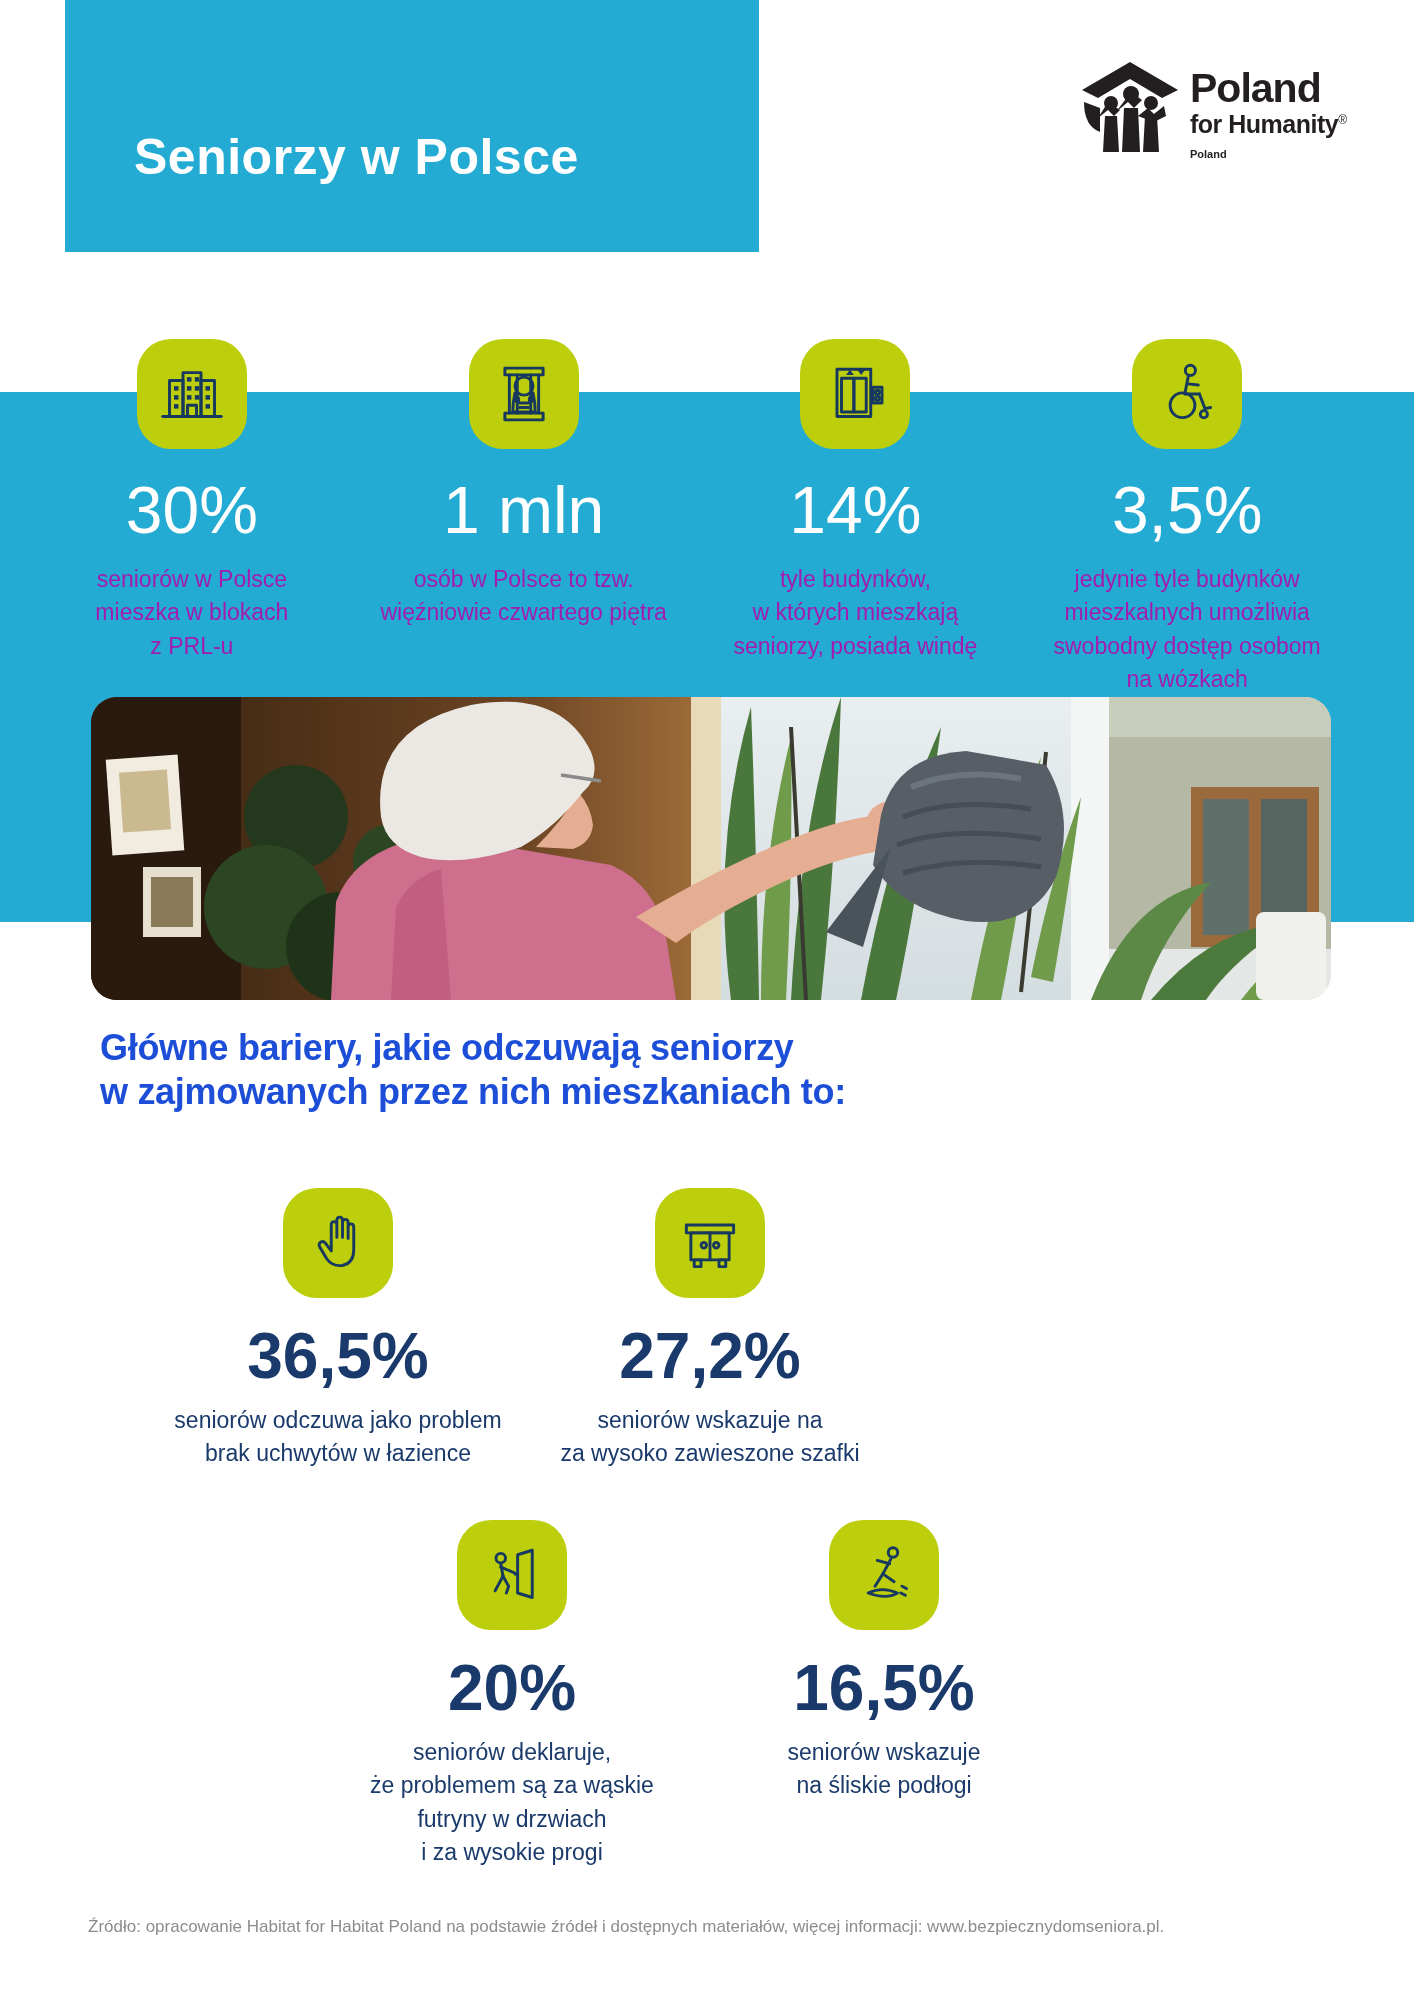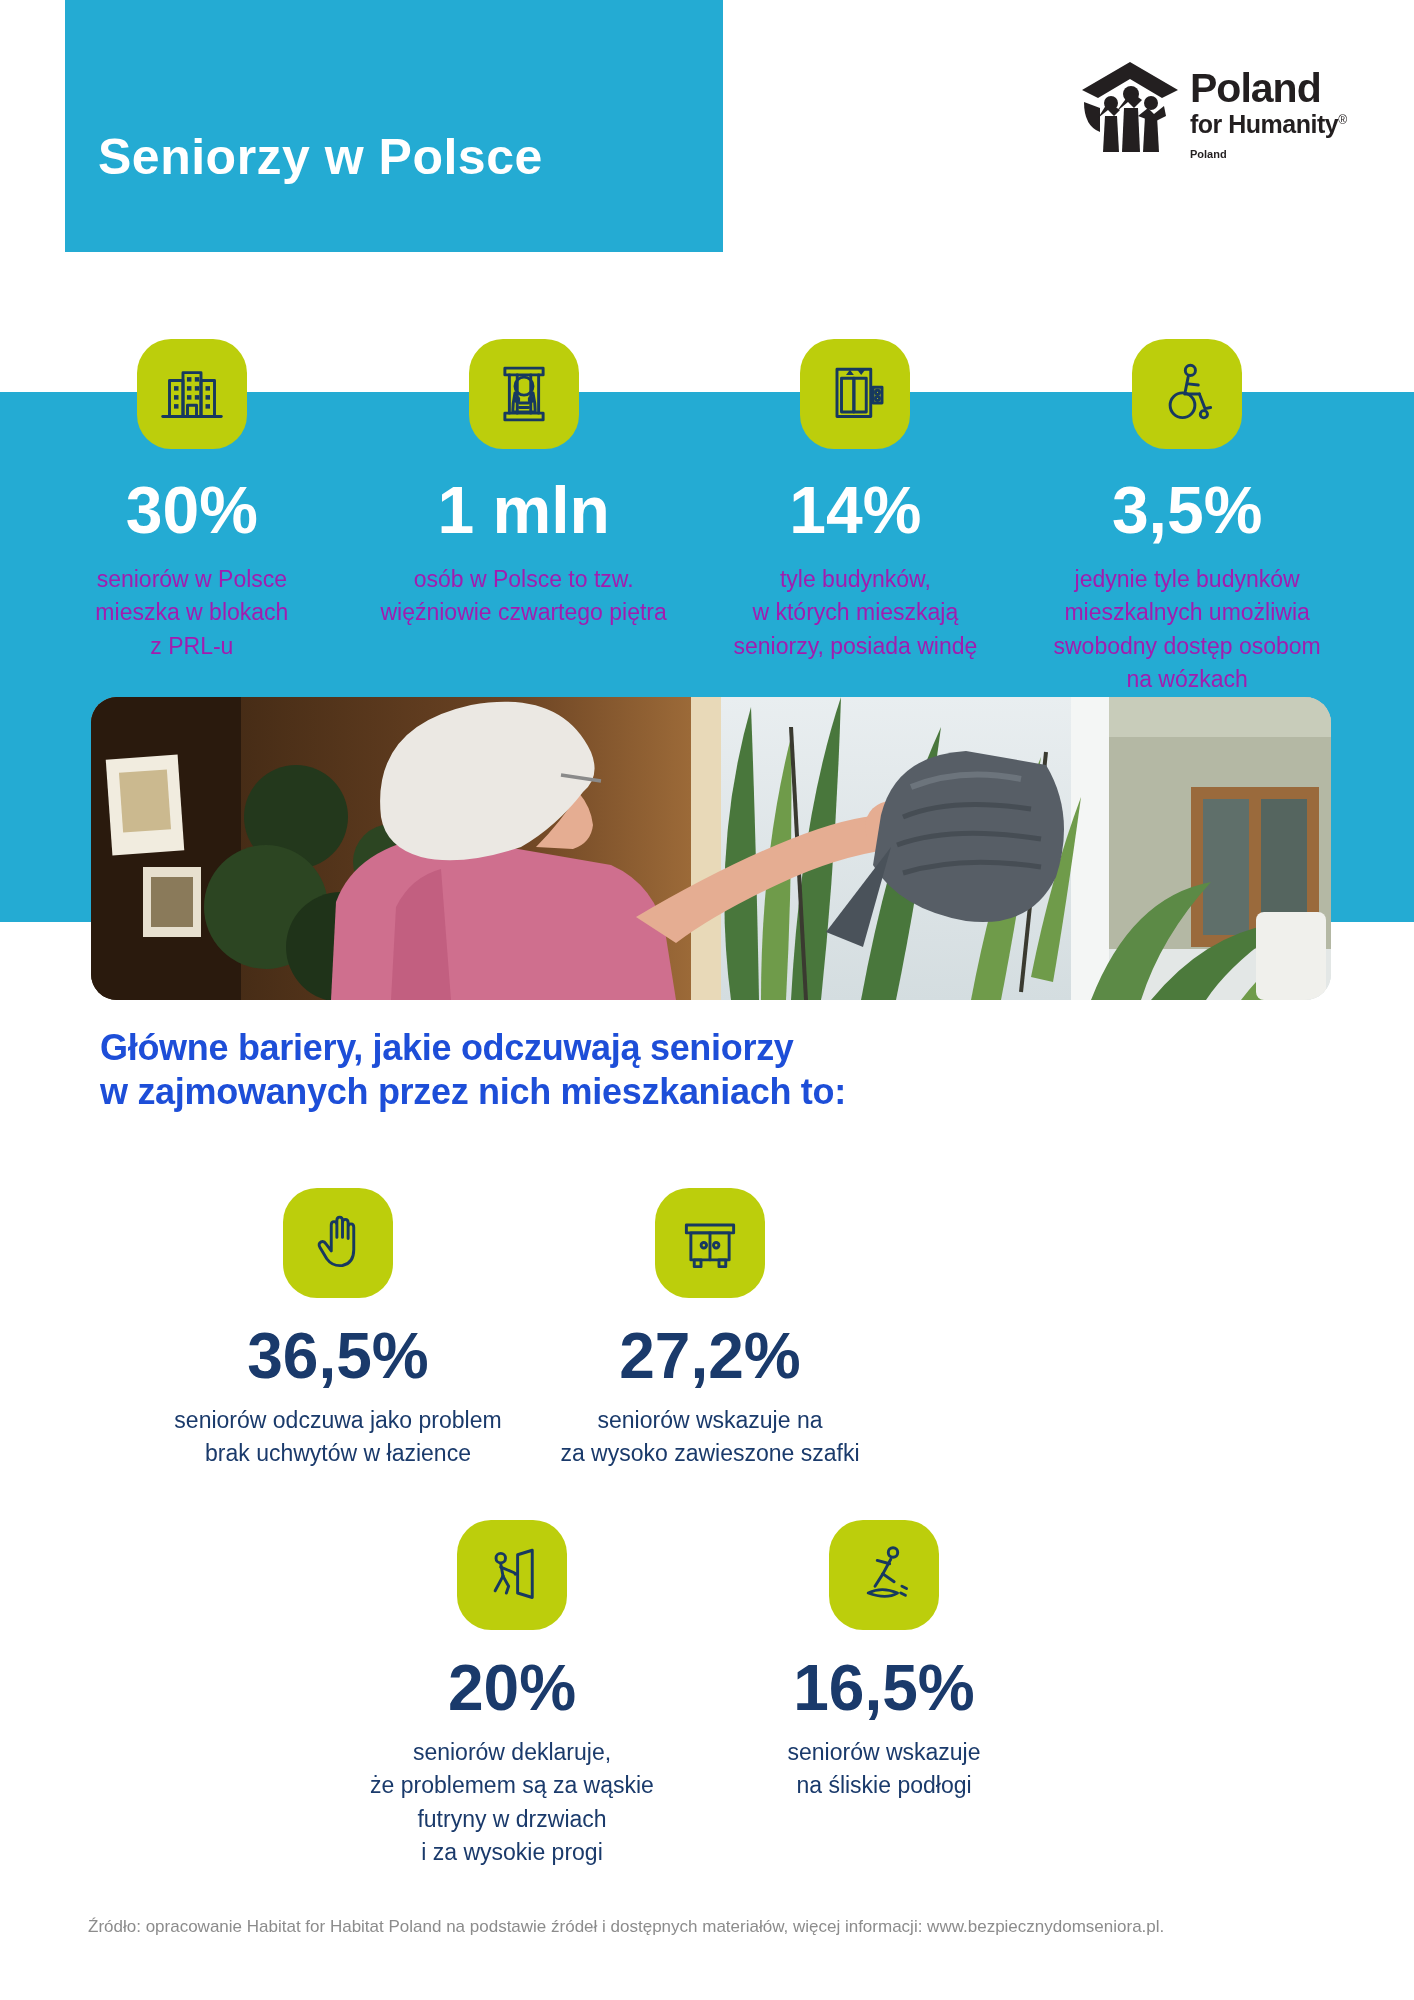--- a/index.html
+++ b/index.html
@@ -1,42 +1,42 @@
 <!DOCTYPE html>
 <html><head>
 <meta charset="utf-8">
 <style>
   html,body{margin:0;padding:0;background:#ffffff;}
   body{font-family:"Liberation Sans", sans-serif;}
   .page{position:relative;width:1414px;height:2000px;margin:0 auto;background:#ffffff;overflow:hidden;}
 
   
   .header-box{position:absolute;left:65px;top:0;width:658px;height:252px;background:#24ABD3;
-    display:flex;align-items:center;}
+    display:flex;align-items:center;padding-left:36px;}
   .header-title{color:#ffffff;font-size:50px;font-weight:bold;padding-left:33px;padding-top:62px;letter-spacing:.5px;}
 
   .logo{position:absolute;left:1078px;top:52px;width:280px;height:130px;display:flex;align-items:flex-start;}
   .logo-mark{width:104px;height:112px;flex:0 0 auto;}
   .logo-text{margin-left:8px;margin-top:16px;color:#231F20;line-height:1;}
   .logo-name{font-size:41px;font-weight:bold;letter-spacing:-1px;}
   .logo-sub{font-size:25px;font-weight:bold;margin-top:3px;letter-spacing:-.5px;}
   .logo-reg{font-size:12px;vertical-align:super;font-weight:normal;}
   .logo-country{font-size:11px;font-weight:bold;margin-top:12px;}
 
   
   .cyan-band{position:absolute;left:0;top:392px;width:1414px;height:530px;background:#24ABD3;}
 
   
   .icon-tile{width:110px;height:110px;background:#BCCE0C;border-radius:34px;margin:0 auto;
     display:flex;align-items:center;justify-content:center;}
   .icon-tile svg{width:72px;height:72px;}
 
   .top-stats{position:absolute;left:26px;top:339px;width:1327px;display:flex;}
   .top-stats .stat-col{flex:1;text-align:center;}
-  .top-stats .stat-value{color:#ffffff;font-size:66px;font-weight:bold;margin-top:28px;line-height:1;}
+  .top-stats .stat-value{color:#ffffff;font-size:66px;font-weight:normal;margin-top:28px;line-height:1;}
   .top-stats .stat-label{color:#a21caf;font-size:23px;line-height:1.45;margin-top:20px;white-space:pre-line;}
 
   
   .photo{position:absolute;left:91px;top:697px;width:1240px;height:303px;border-radius:26px;overflow:hidden;}
   .photo svg{display:block;}
 
   
   .section-heading{position:absolute;left:100px;top:1026px;color:#1d4ed8;font-size:36px;font-weight:bold;
     line-height:1.22;white-space:pre-line;letter-spacing:-.3px;}
 

